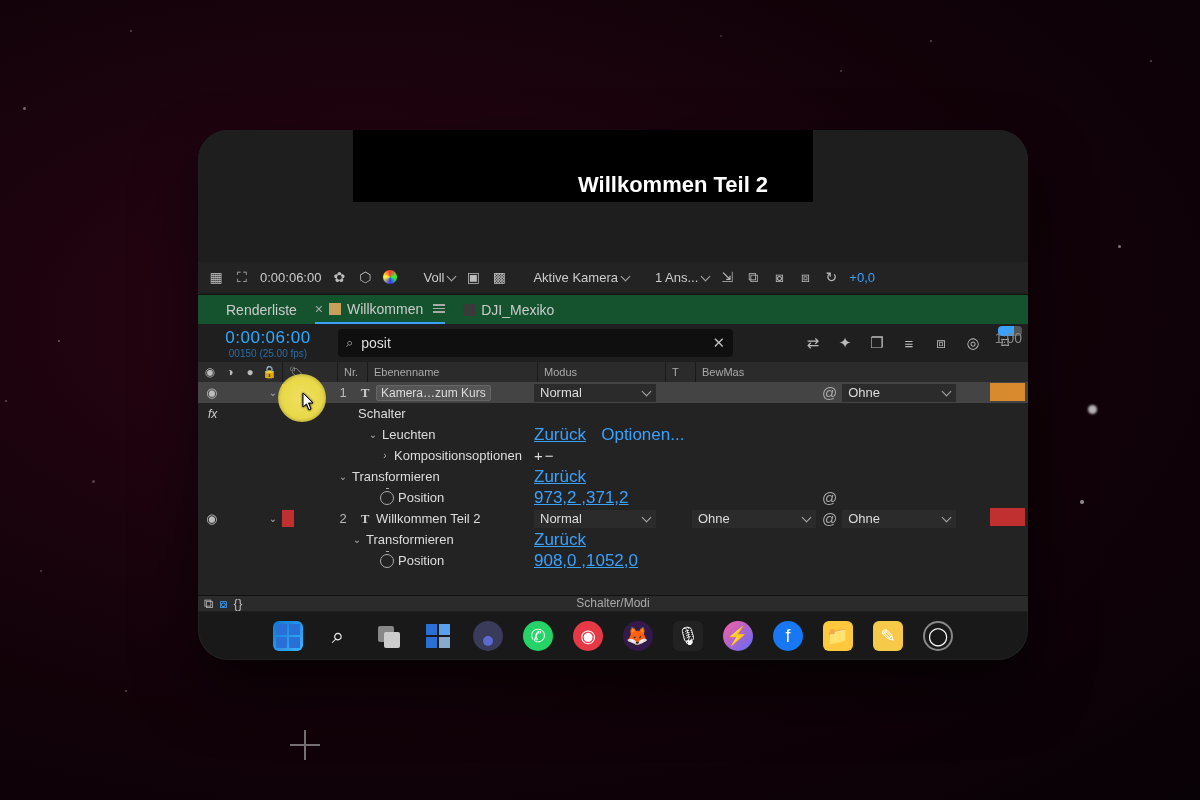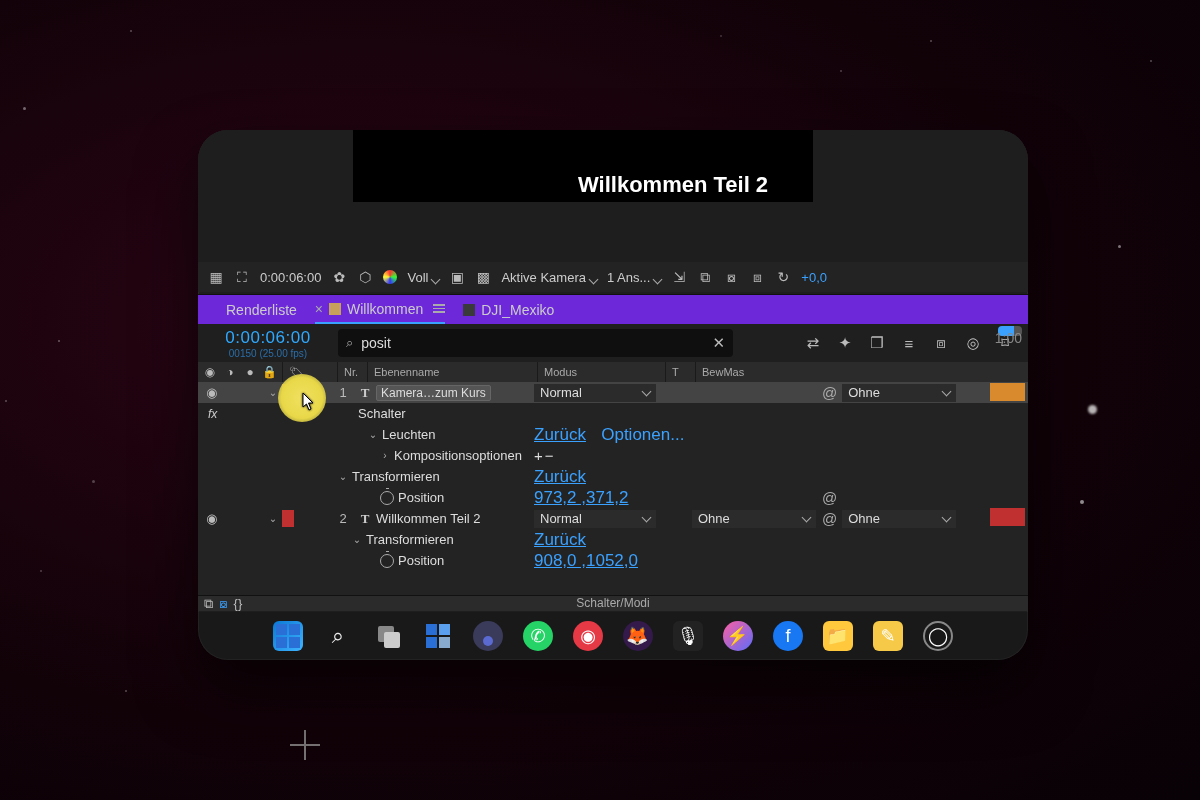--- a/index.html
+++ b/index.html
@@ -51,31 +51,31 @@
   .preview-text {
     position:absolute; left:380px; top:42px;
     color:#fff; font-weight:700; font-size:22px;
   }
 
   .viewer-bar {
     position:absolute; left:0; right:0; top:132px; height:30px;
     display:flex; align-items:center; gap:10px; padding:0 10px;
     color:#ccc; font-size:13px; background:#232323;
   }
-  .drop { display:flex; align-items:flex-end; gap:4px; color:#ccc; }
+  .drop { display:flex; align-items:center; gap:4px; color:#ccc;margin-left:16px; }
   .chev { border:solid #aaa; border-width:0 1px 1px 0; padding:3px; transform:rotate(45deg); margin-bottom:2px; }
   .gray-ico { width:16px;height:16px;display:flex;align-items:center;justify-content:center;color:#bbb;font-size:14px }
   .rgb-icon { width:14px;height:14px;border-radius:50%;
     background: conic-gradient(#f33,#3f3,#33f,#ff3,#f33); }
   .blue-text { color:#3ba1ff; font-size:13px; }
 
   .tab-strip {
     position:absolute; left:0; right:0; top:164px; height:30px;
     display:flex; align-items:center; gap:18px; padding:0 28px;
-    background:#6d28d9; color:#ccc; font-size:14px;
+    background:#14532d; color:#ccc; font-size:14px;
     border-top:1px solid #111;
   }
   .tab { display:flex; align-items:center; gap:6px; height:100%; }
   .tab.active { border-bottom:2px solid #3ba1ff; }
   .tab .sw { width:12px;height:12px;background:#c7a05c; }
   .tab .sw2 { width:12px;height:12px;background:#3a3a3a; }
   .tab .x { color:#aaa; font-size:14px; }
   .burger { display:flex;flex-direction:column;gap:2px;margin-left:4px }
   .burger span { width:12px;height:1.5px;background:#aaa }
 

